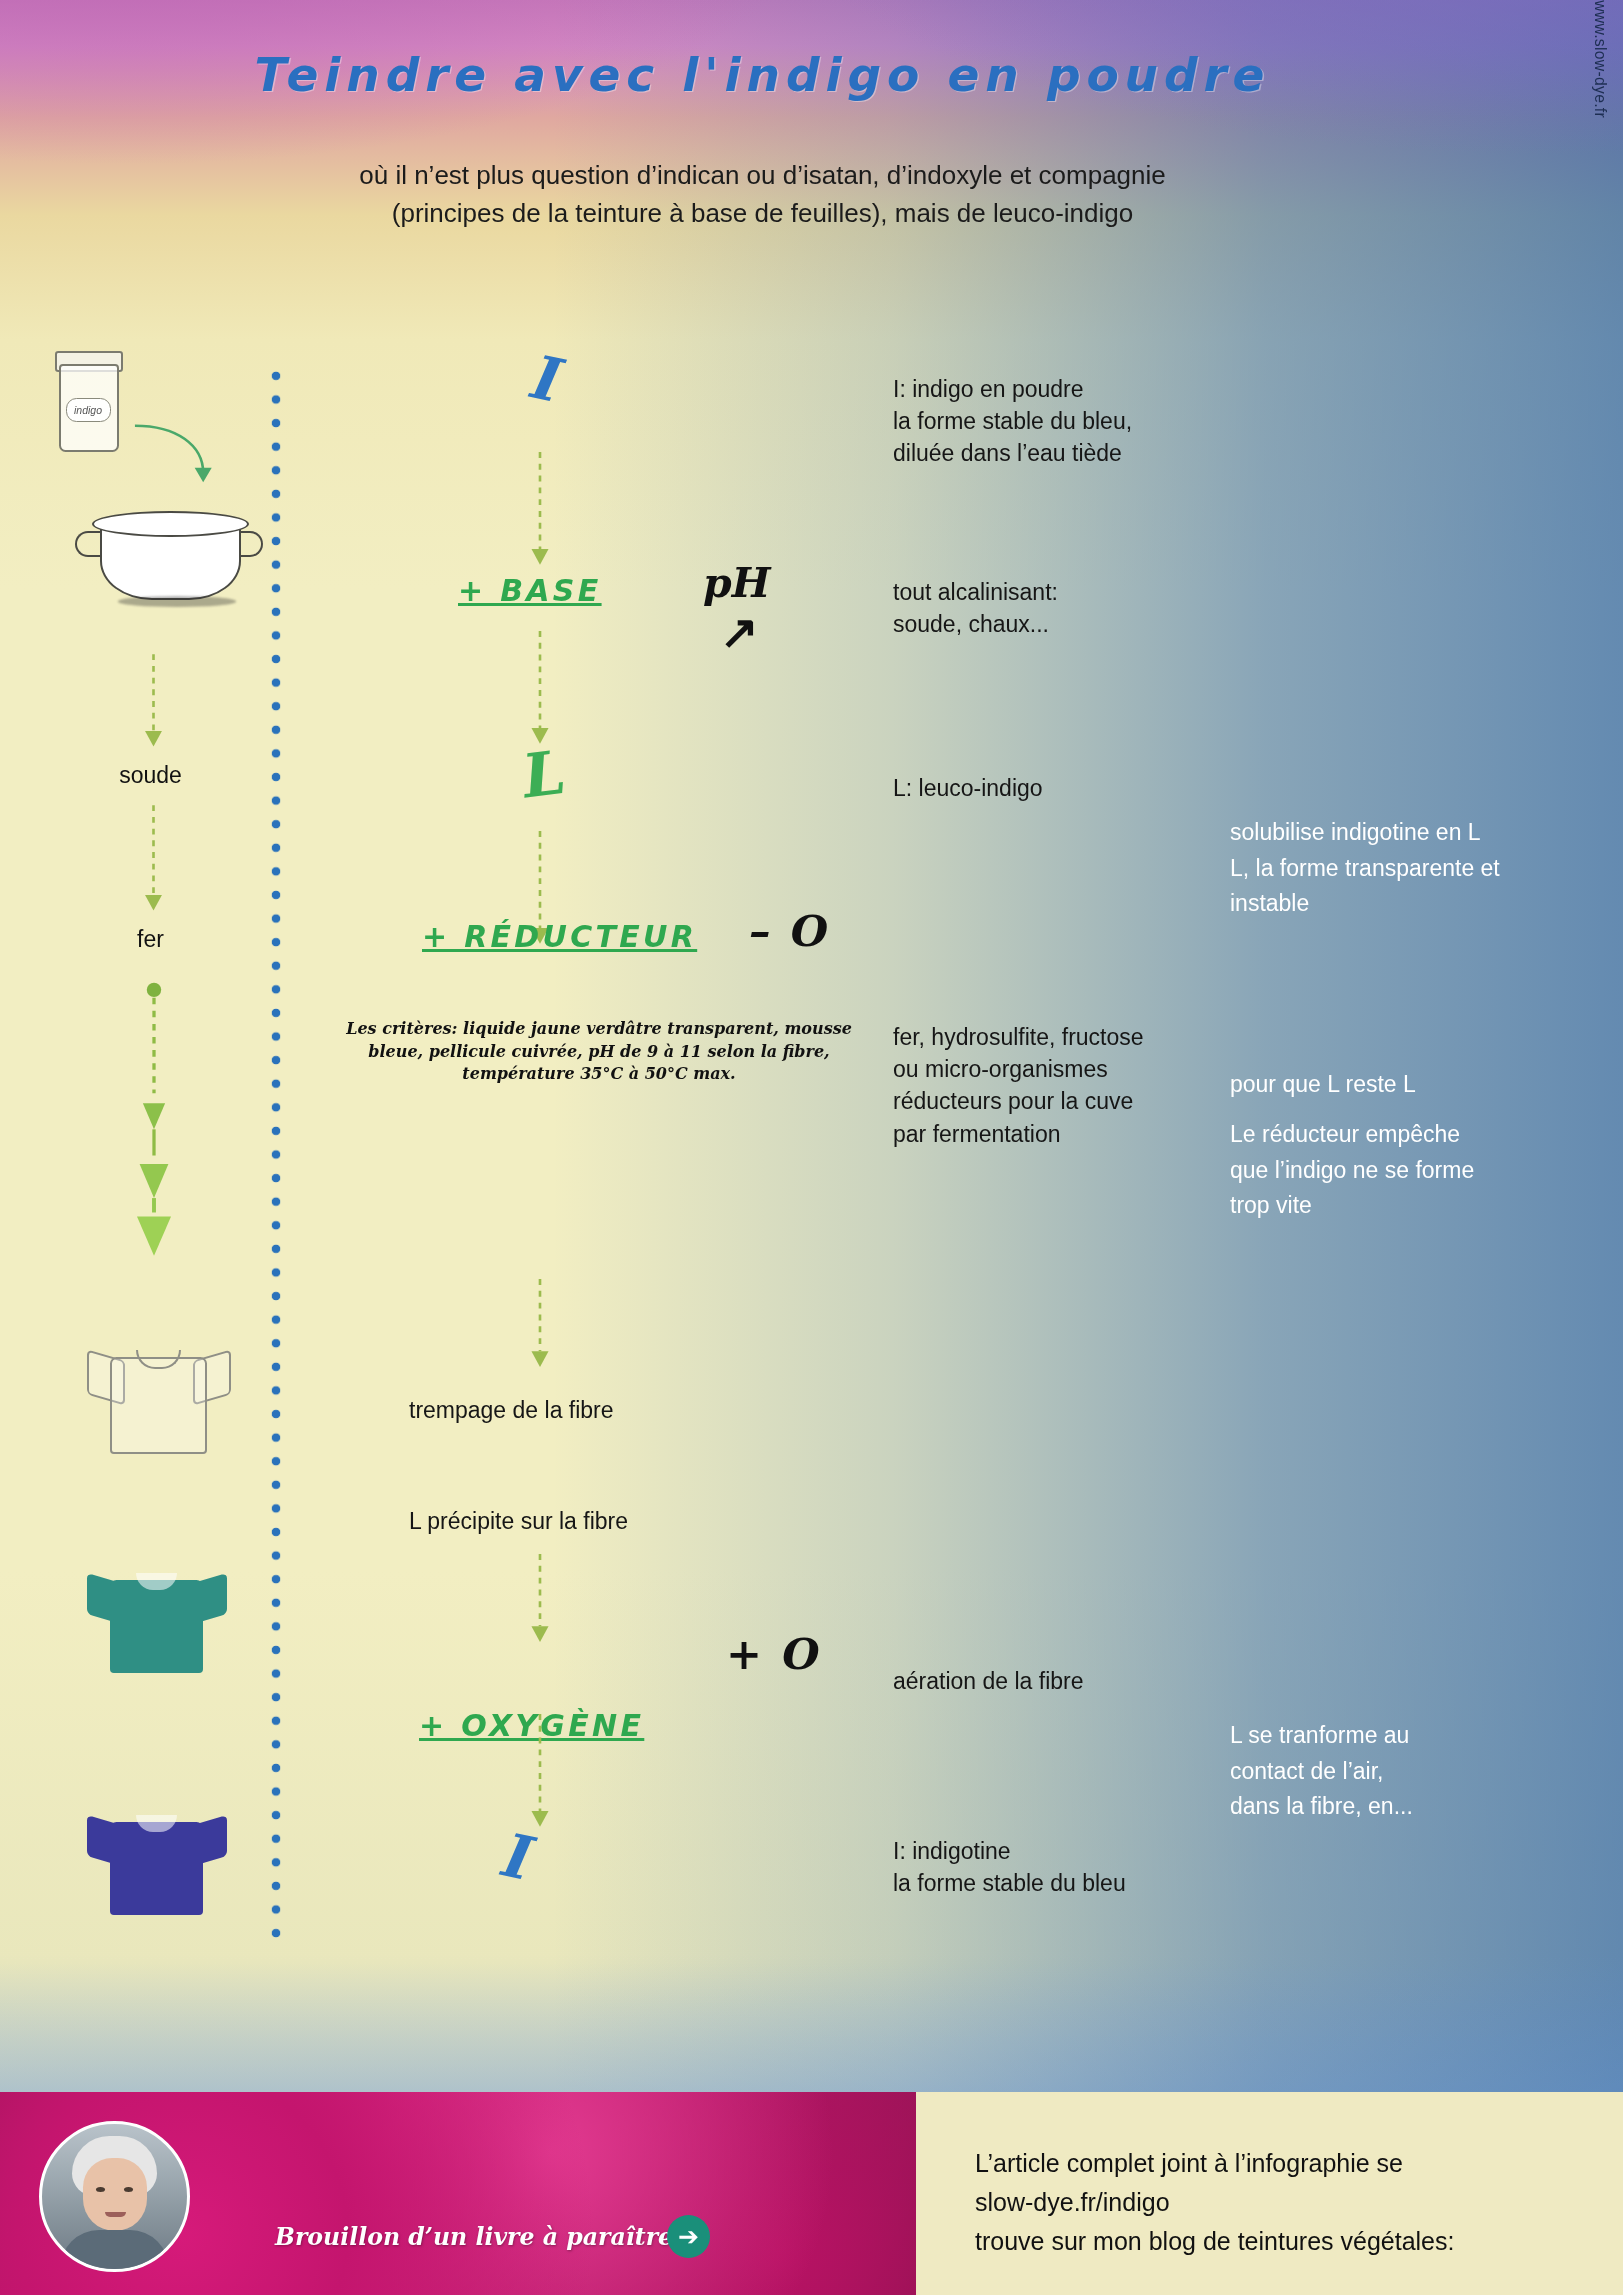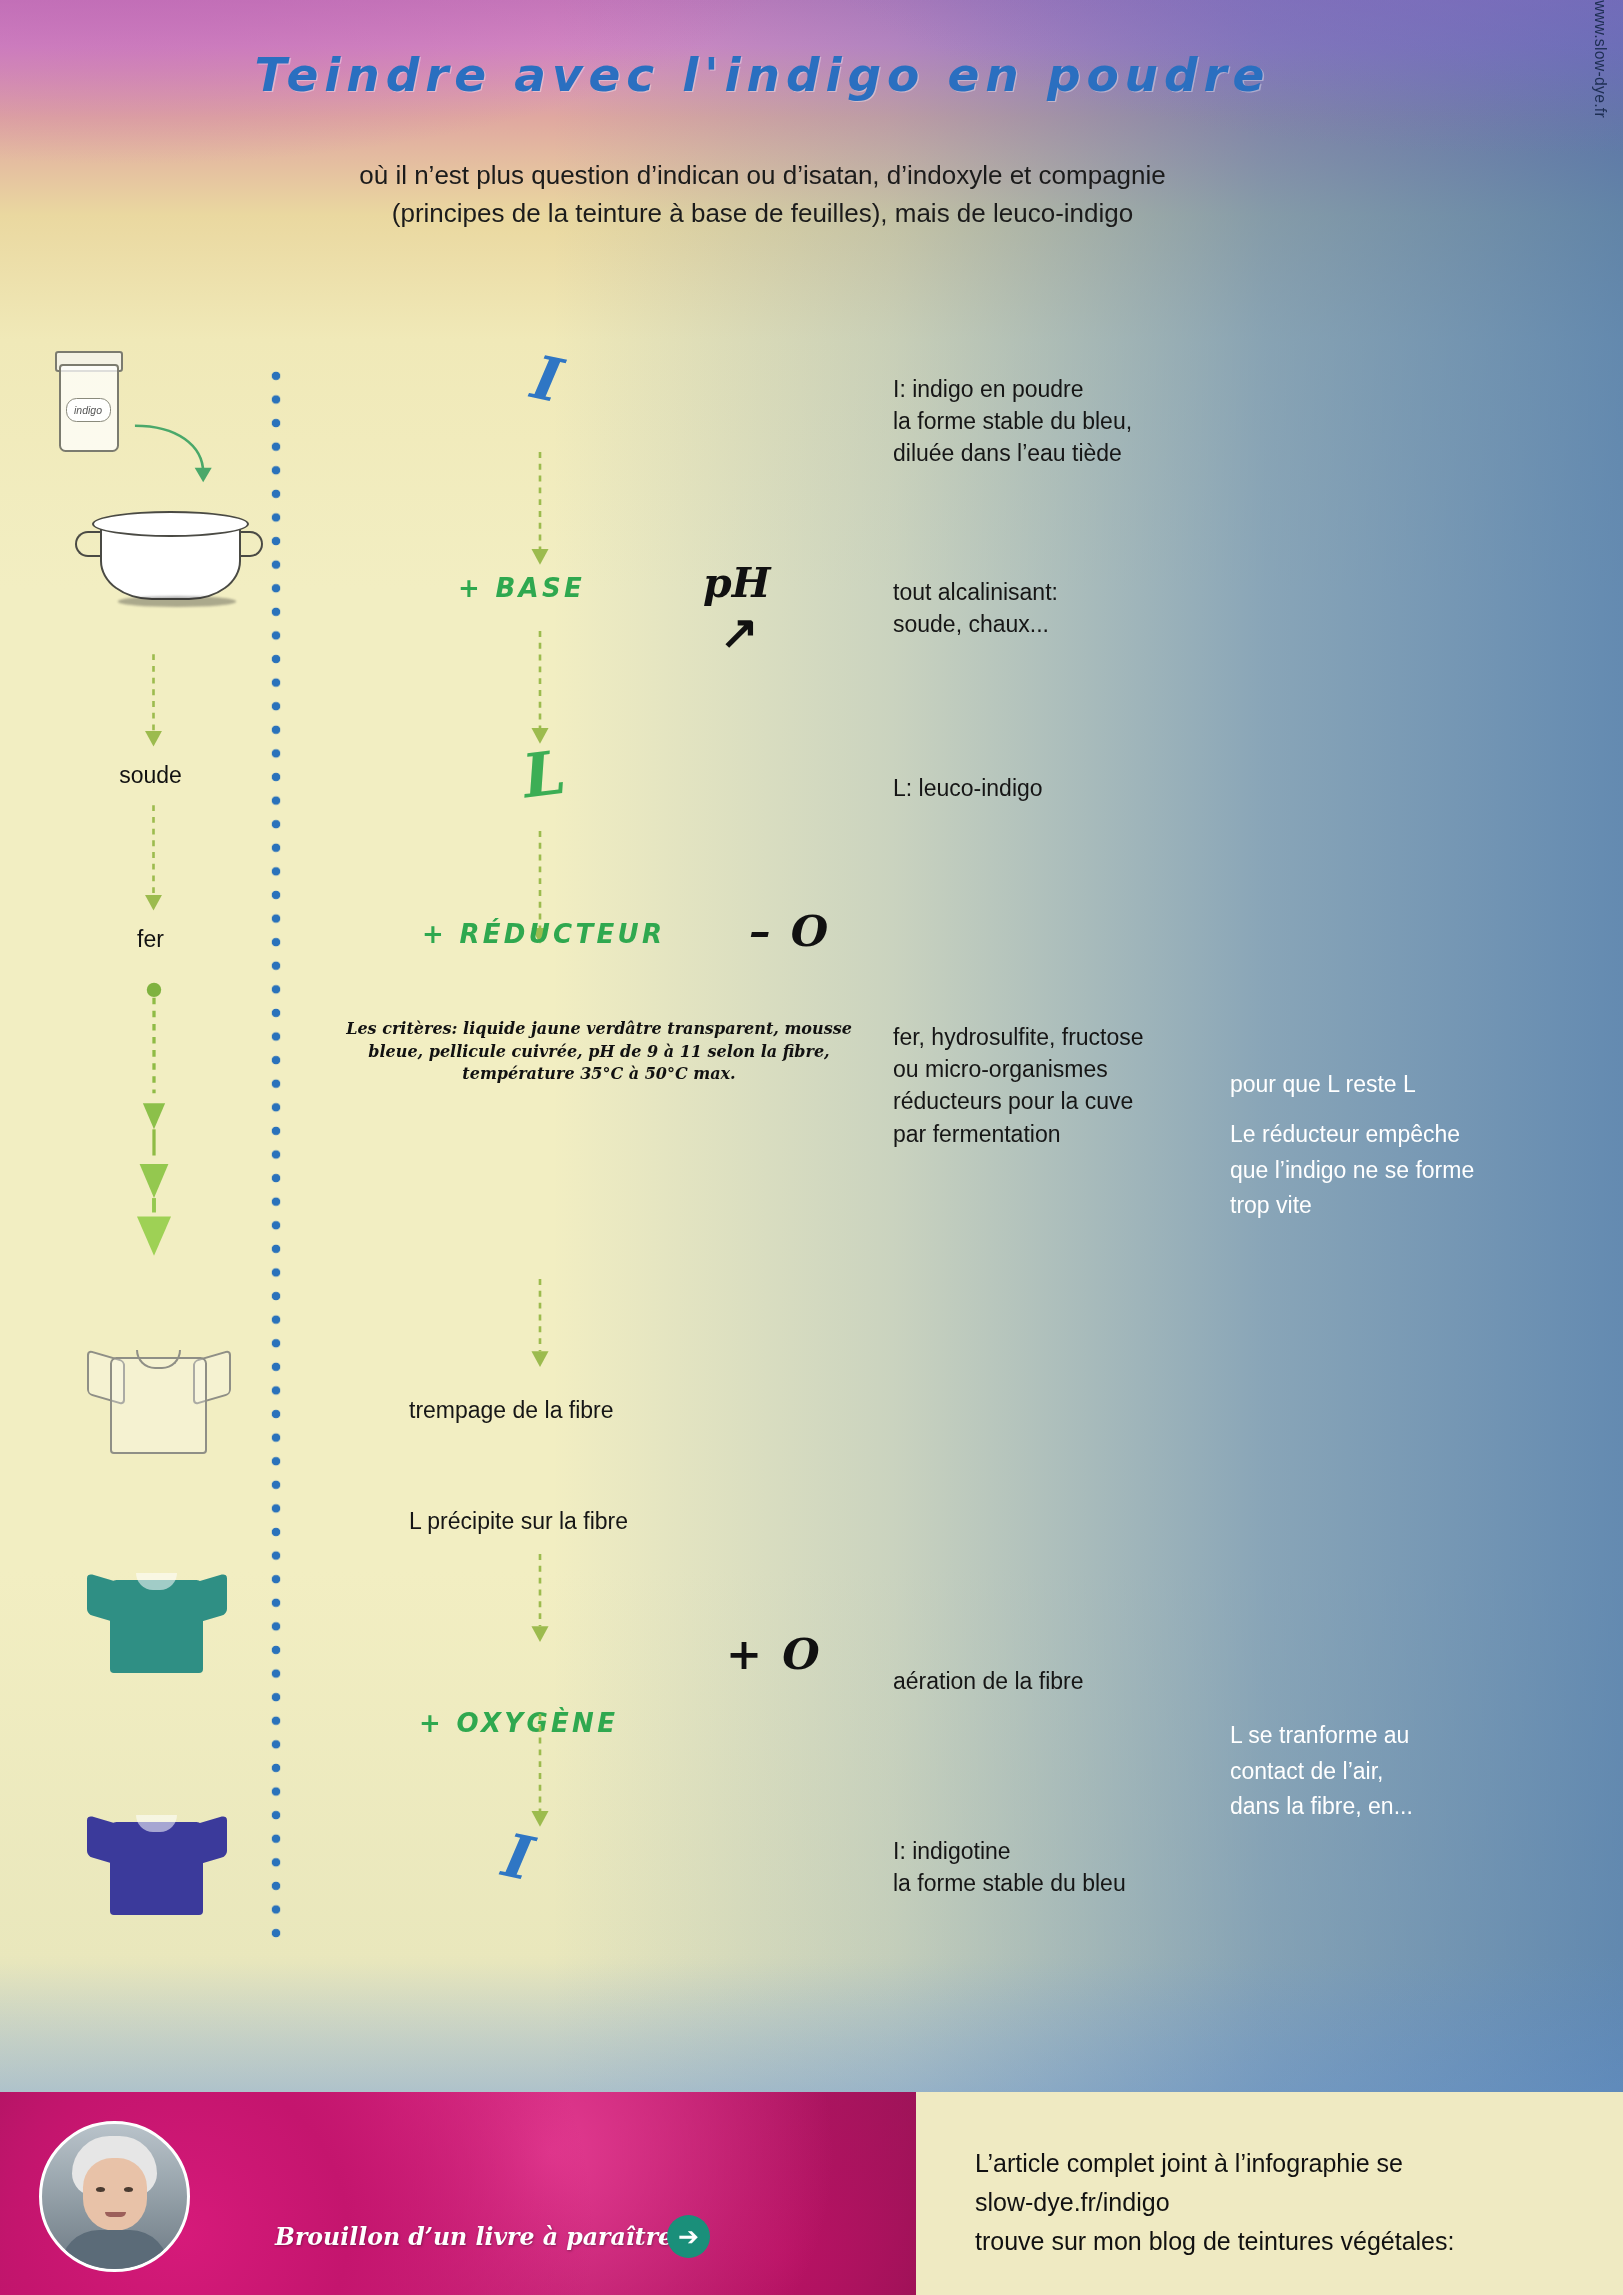--- a/index.html
+++ b/index.html
@@ -128,23 +128,24 @@
     position: absolute;
     font-size: 23px;
     line-height: 1.55;
     color: #ffffff;
   }
   .green-step {
     position: absolute;
     font-family: "DejaVu Sans", sans-serif;
     font-style: italic;
     font-weight: bold;
-    font-size: 26px;
+    font-size: 30px;
     letter-spacing: 3.3px;
     color: #2fa84f;
+    text-decoration: underline;
   }
   .criteria {
     position: absolute;
     font-family: "DejaVu Serif", serif;
     font-style: italic;
     font-weight: bold;
     font-size: 16px;
     line-height: 1.42;
     color: #111111;
     text-align: center;
@@ -557,20 +558,25 @@
     <div>par fermentation</div>
   </div>
 
   <div class="txt" style="left:893px; top:1665px;">aération de la fibre</div>
 
   <div class="txt" style="left:893px; top:1835px;">
     <div>I: indigotine</div>
     <div>la forme stable du bleu</div>
   </div>
 
+  <div class="txt-white" style="left:1230px; top:815px;">
+    <div>solubilise indigotine en L</div>
+    <div>L, la forme transparente et</div>
+    <div>instable</div>
+  </div>
 
   <div class="txt-white" style="left:1230px; top:1718px;">
     <div>L se tranforme  au</div>
     <div>contact de l’air,</div>
     <div>dans la fibre, en...</div>
   </div>
 
   <div class="txt-white" style="left:1230px; top:1067px;">
     <div>pour que L reste L</div>
     <div style="height:14.4px;"></div>

